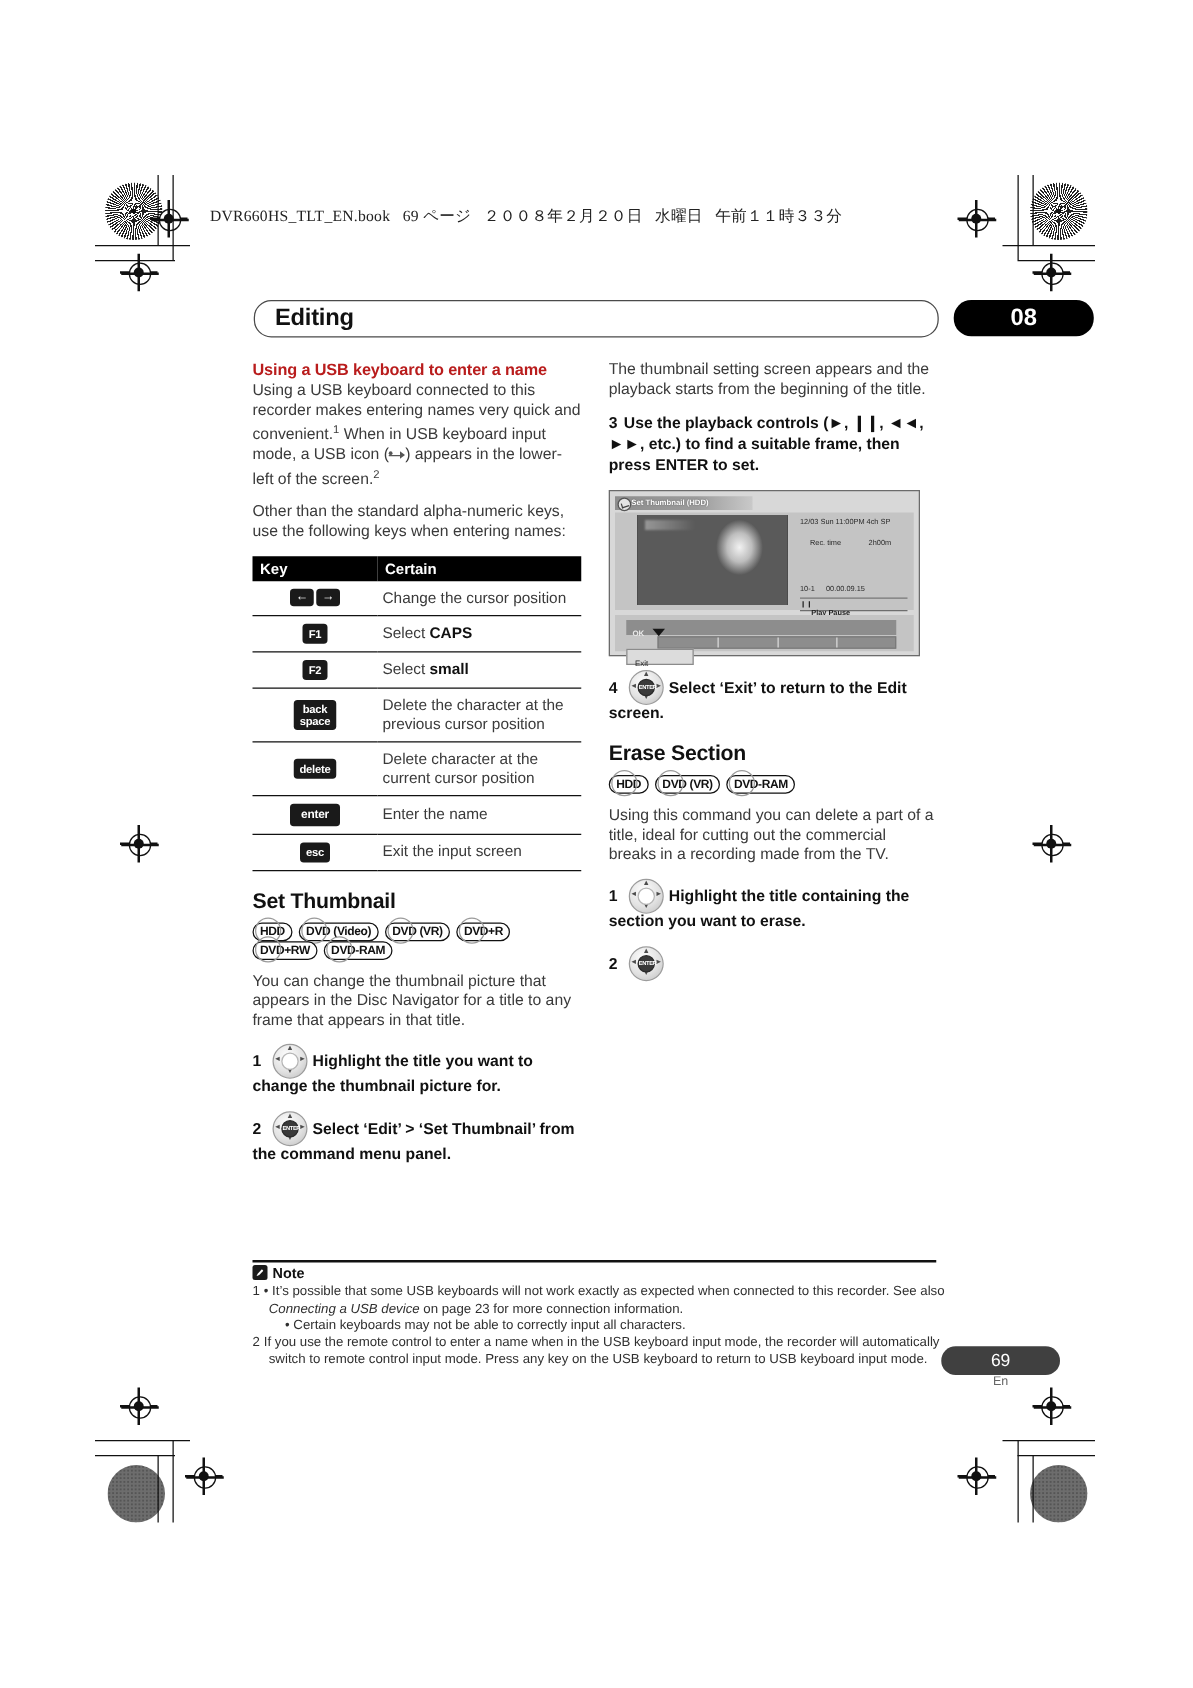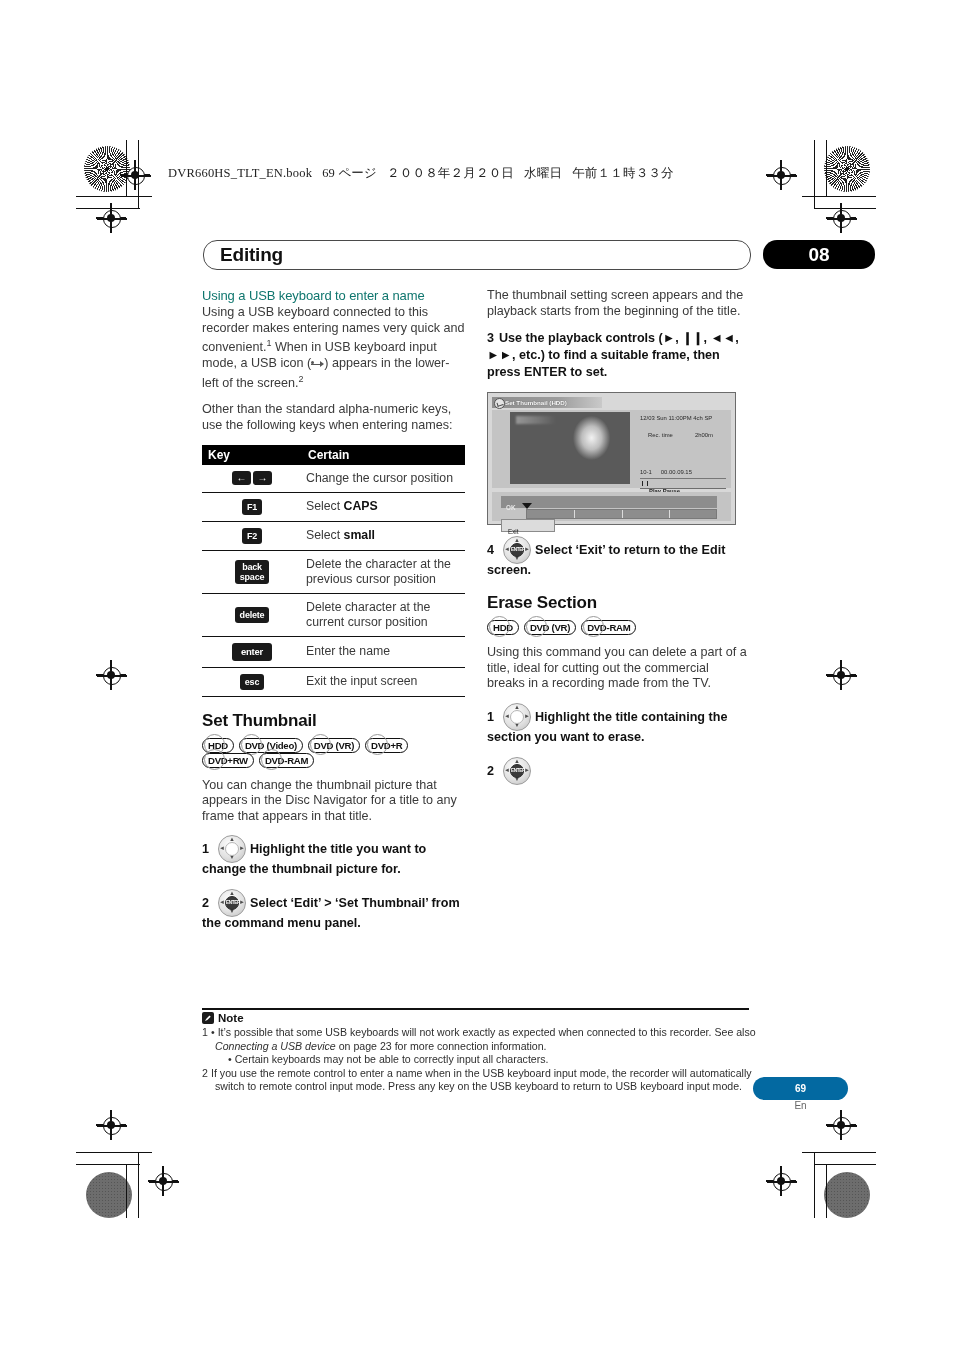--- a/index.html
+++ b/index.html
@@ -52,21 +52,21 @@
     position:absolute;left:763px;top:240px;width:112px;height:29px;
     background:#000;border-radius:14px;color:#fff;
     font-size:19px;font-weight:bold;text-align:center;line-height:29px;
   }
 
   
   .col{position:absolute;width:263px;top:288px;}
   .col.left{left:202px;}
   .col.right{left:487px;}
 
-  h3.sub{font-size:13px;font-weight:normal;margin:0 0 2px 0;color:#0f766e;letter-spacing:-.1px;}
+  h3.sub{font-size:13px;font-weight:bold;margin:0 0 2px 0;color:#b91c1c;letter-spacing:-.1px;}
   h2.sect{font-size:17px;font-weight:bold;margin:0 0 7px 0;color:#111;letter-spacing:-.2px;}
   p.body{font-size:12.6px;line-height:15.6px;margin:0 0 11px 0;color:#3a3a3a;}
   sup{font-size:9px;vertical-align:super;}
   .b{font-weight:bold;color:#111;}
 
   
   table.keys{border-collapse:collapse;width:263px;margin:9px 0 14px 0;}
   table.keys thead th{
     background:#000;color:#fff;font-size:12px;font-weight:bold;
     text-align:left;padding:3px 6px;
@@ -244,22 +244,22 @@
   .notelist li{
     font-size:10.6px;line-height:13.6px;color:#2f2f2f;margin-bottom:0;
     padding-left:13px;text-indent:-13px;
   }
   .notelist li .num{display:inline-block;width:9px;text-indent:0;}
   .notelist li .sub{display:block;padding-left:13px;text-indent:0;}
   .notelist li i{}
 
   
   .pgnum{
-    position:absolute;left:753px;top:1077px;width:95px;height:23px;background:#0369a1;
-    border-radius:11.5px;color:#fff;font-size:10px;font-weight:bold;
+    position:absolute;left:753px;top:1077px;width:95px;height:23px;background:#404040;
+    border-radius:11.5px;color:#fff;font-size:14px;font-weight:normal;
     text-align:center;line-height:23px;
   }
   .pglang{
     position:absolute;left:753px;top:1100px;width:95px;text-align:center;
     font-size:10px;color:#666;
   }
 </style>
 </head>
 <body>
 

